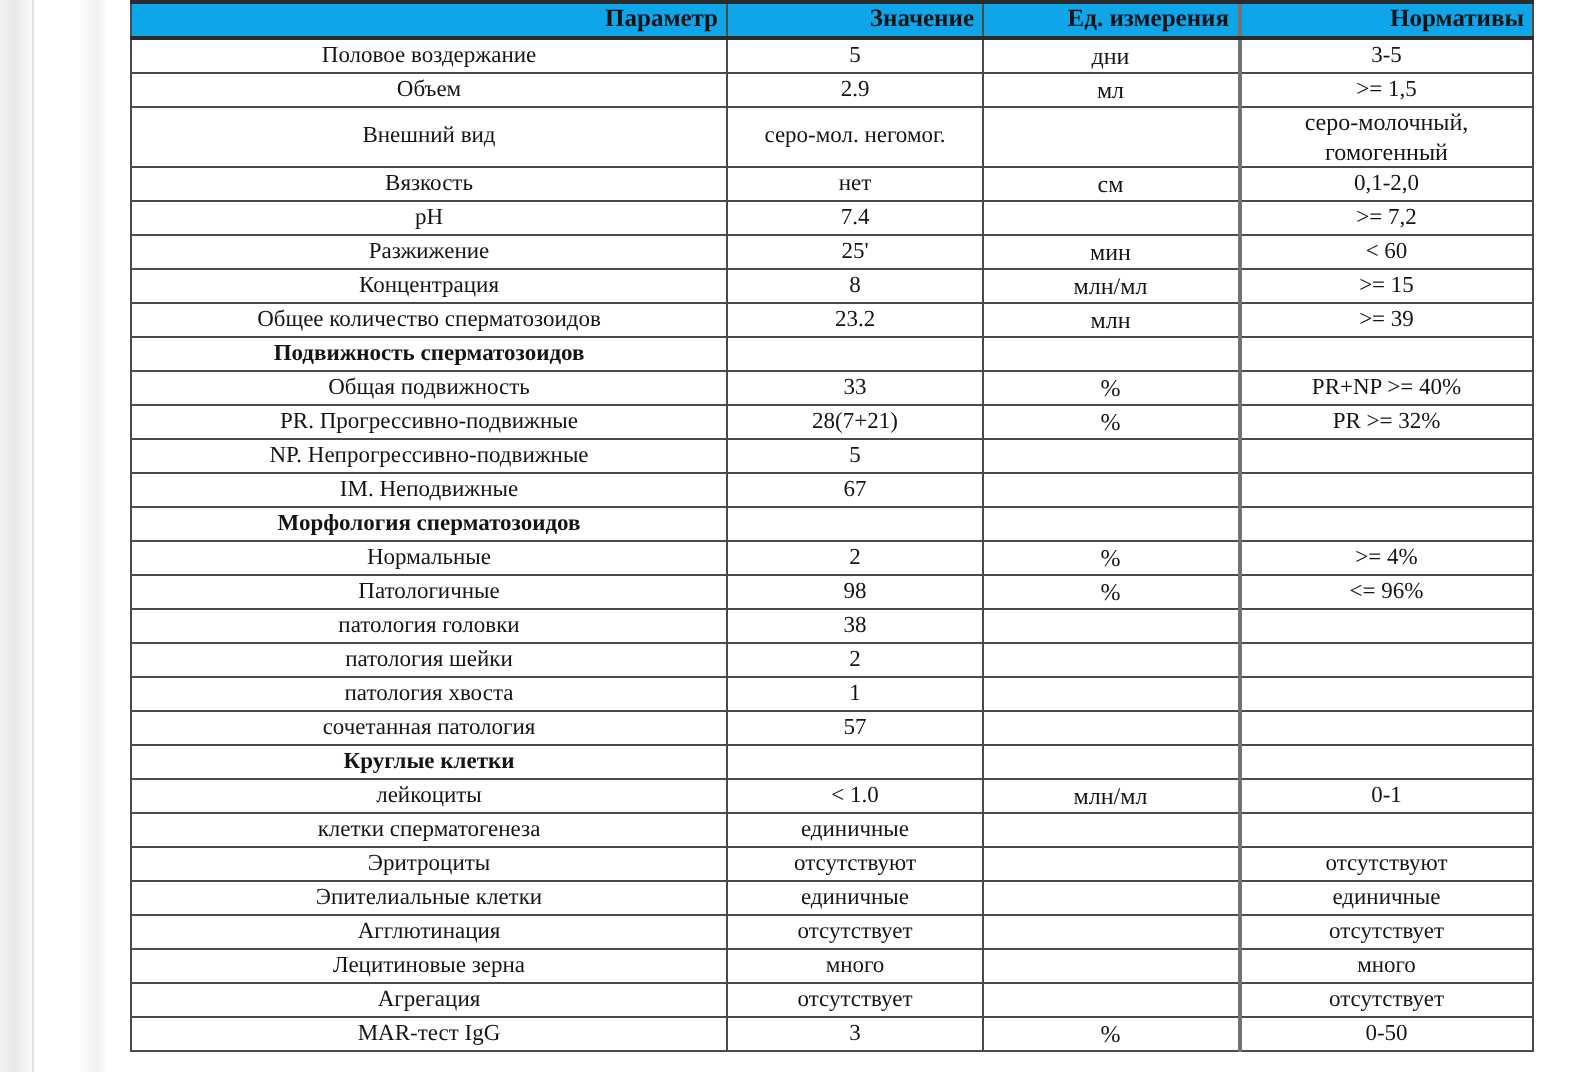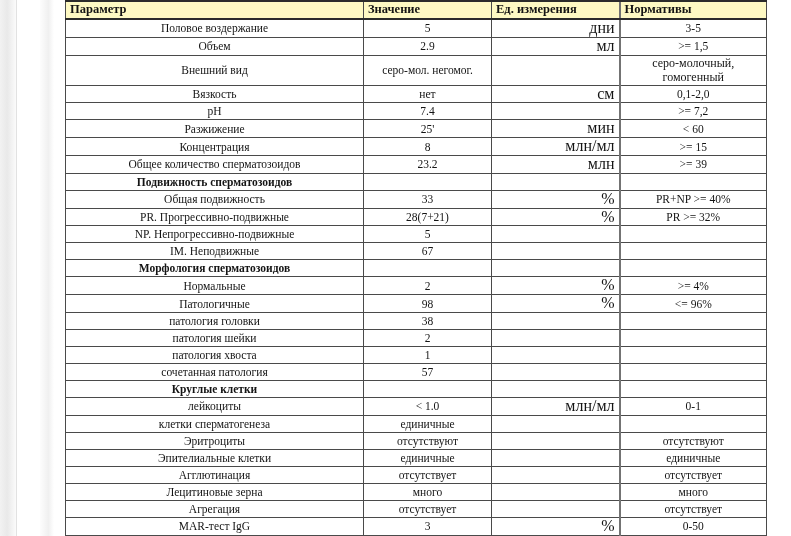--- a/index.html
+++ b/index.html
@@ -69,36 +69,35 @@
   table.spermogram td.norm,
   table.spermogram th.norm {
     border-left: 2px solid #737373;
   }
   table.spermogram th {
     border-top: 2px solid #2b2b2b;
     border-bottom: 2px solid #2b2b2b;
   }
 
   .hdr {
-    text-align: left;
+    text-align: right;
     font-weight: bold;
     font-size: 12.5px;
     height: 19px;
-    background: #fef9c3;
+    background: #0ea5e9;
   }
 
   td.param {
     text-align: center;
   }
   td.value, td.units, td.norm {
     text-align: center;
   }
   td.units {
-    font-size: 16px;
-    text-align: right;
+    font-size: 12px;
   }
 
   td.section {
     font-weight: bold;
     text-align: center;
   }
   td.indent {
     padding-left: 14px;
   }
 

